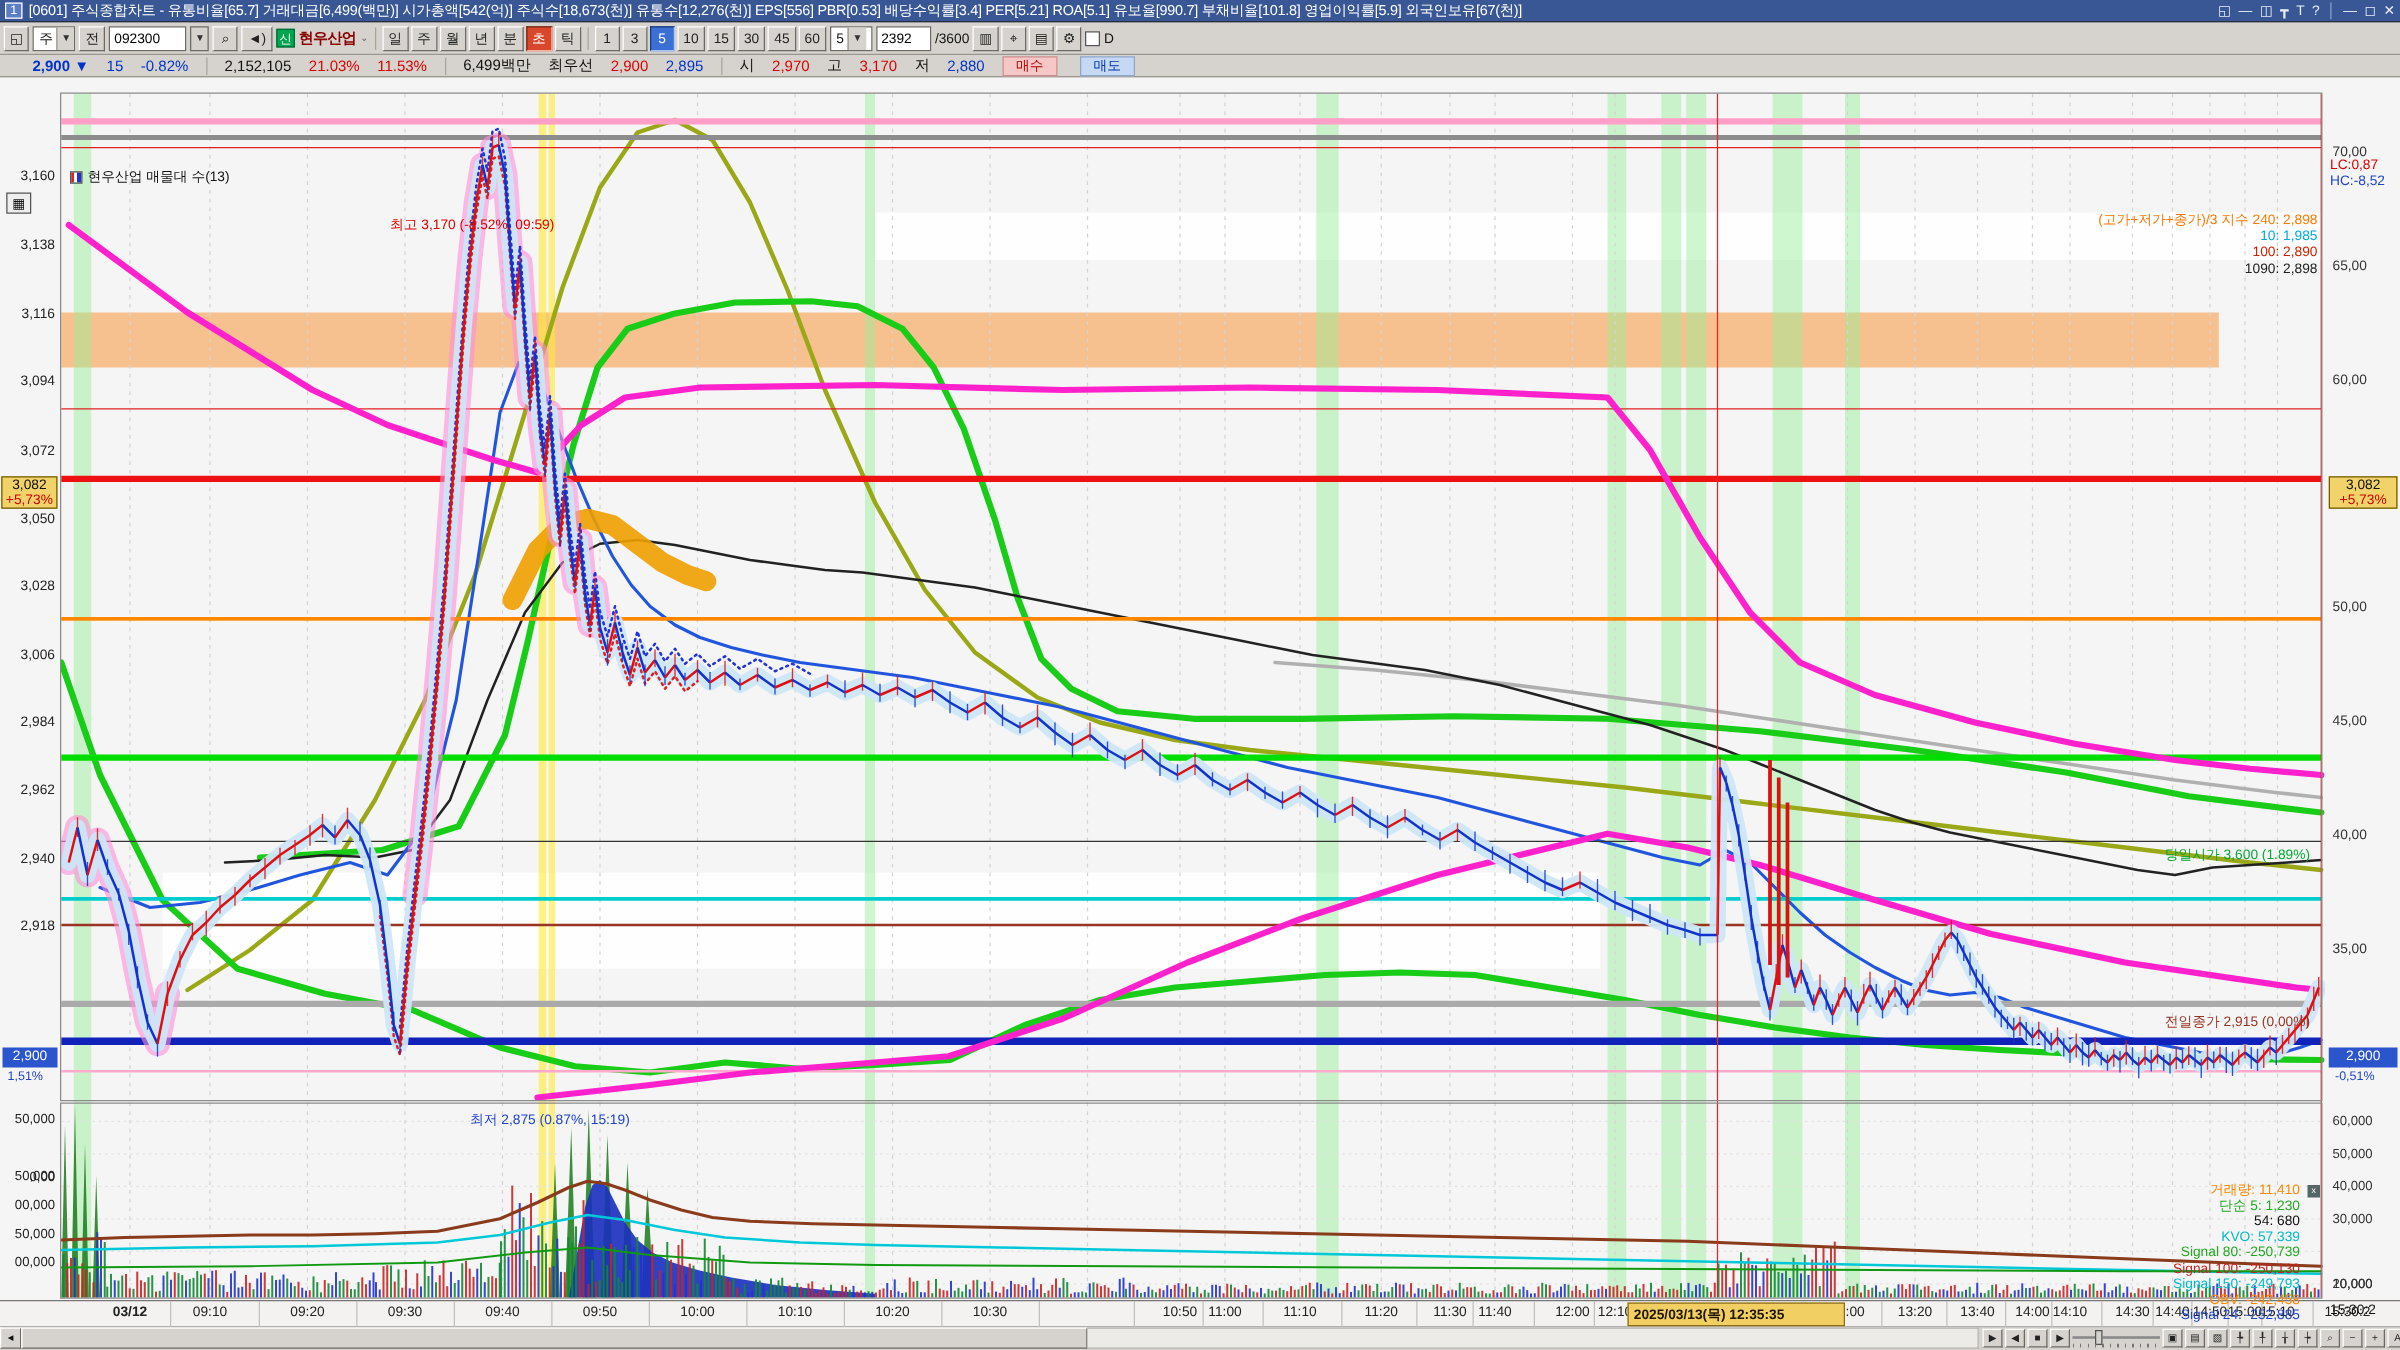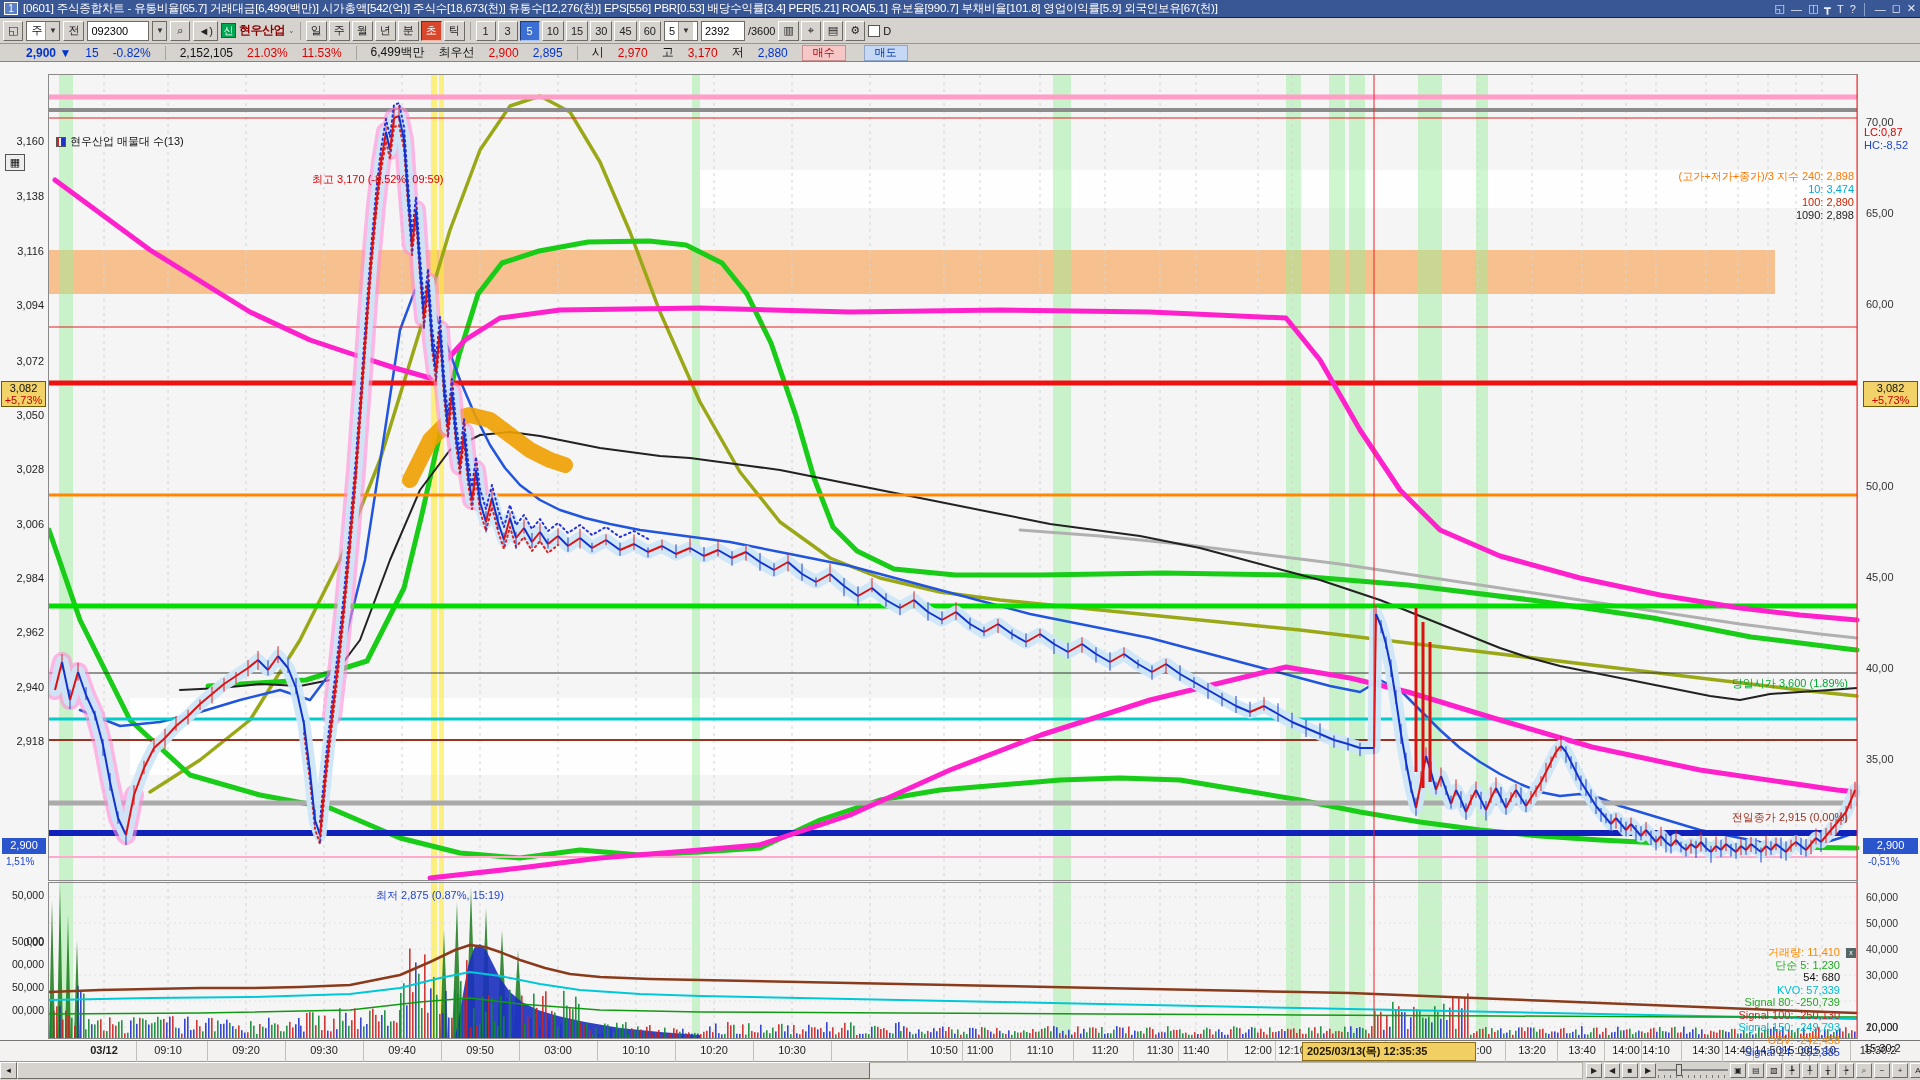--- a/index.html
+++ b/index.html
@@ -1432,21 +1432,21 @@
     <div class="bluebox" style="left:1863px;top:776px;width:55px;height:16px">2,900</div>
     <div class="pctsmall" style="left:1868px;top:794px">-0,51%</div>
 
     <div class="annot" style="left:312px;top:110px;color:#dd0000">최고 3,170 (-8.52%, 09:59)</div>
     <div class="annot" style="left:376px;top:826px;color:#2244cc">최저 2,875 (0.87%, 15:19)</div>
     <div class="annot" style="right:72px;top:614px;color:#00aa33">당일시가 3,600 (1.89%)</div>
     <div class="annot" style="right:72px;top:748px;color:#993322">전일종가 2,915 (0,00%)</div>
 
     <div class="legend-tr" id="legend-tr">
         <div style="color: rgb(255, 119, 0);">(고가+저가+종가)/3 지수 240: 2,898</div>
-        <div style="color: rgb(0, 170, 221);">10: 3,474</div>
+        <div style="color: rgb(0, 170, 221);">10: 1,985</div>
         <div style="color: rgb(204, 34, 0);">100: 2,890</div>
         <div style="color: rgb(34, 34, 34);">1090: 2,898</div>
       </div>
     <div class="legend-lo" id="legend-lo">
         <div style="color: rgb(255, 136, 0);">거래량: 11,410</div>
         <div style="color: rgb(34, 170, 34);">단순 5: 1,230</div>
         <div style="color: rgb(17, 17, 17);">54: 680</div>
         <div style="color: rgb(0, 187, 204);">KVO: 57,339</div>
         <div style="color: rgb(34, 170, 34);">Signal 80: -250,739</div>
         <div style="color: rgb(204, 34, 34);">Signal 100: -250,130</div>
@@ -1480,21 +1480,21 @@
       <div class="ttick" style="left: 168px;">09:10</div>
       <div class="tdiv" style="left: 136px;"></div>
       <div class="ttick" style="left: 246px;">09:20</div>
       <div class="tdiv" style="left: 207px;"></div>
       <div class="ttick" style="left: 324px;">09:30</div>
       <div class="tdiv" style="left: 285px;"></div>
       <div class="ttick" style="left: 402px;">09:40</div>
       <div class="tdiv" style="left: 363px;"></div>
       <div class="ttick" style="left: 480px;">09:50</div>
       <div class="tdiv" style="left: 441px;"></div>
-      <div class="ttick" style="left: 558px;">03:00</div>
+      <div class="ttick" style="left: 558px;">10:00</div>
       <div class="tdiv" style="left: 519px;"></div>
       <div class="ttick" style="left: 636px;">10:10</div>
       <div class="tdiv" style="left: 597px;"></div>
       <div class="ttick" style="left: 714px;">10:20</div>
       <div class="tdiv" style="left: 675px;"></div>
       <div class="ttick" style="left: 792px;">10:30</div>
       <div class="tdiv" style="left: 753px;"></div>
       <div class="ttick" style="left: 870px; margin-top: 19px;">10:40</div>
       <div class="tdiv" style="left: 831px;"></div>
       <div class="ttick" style="left: 944px;">10:50</div>

